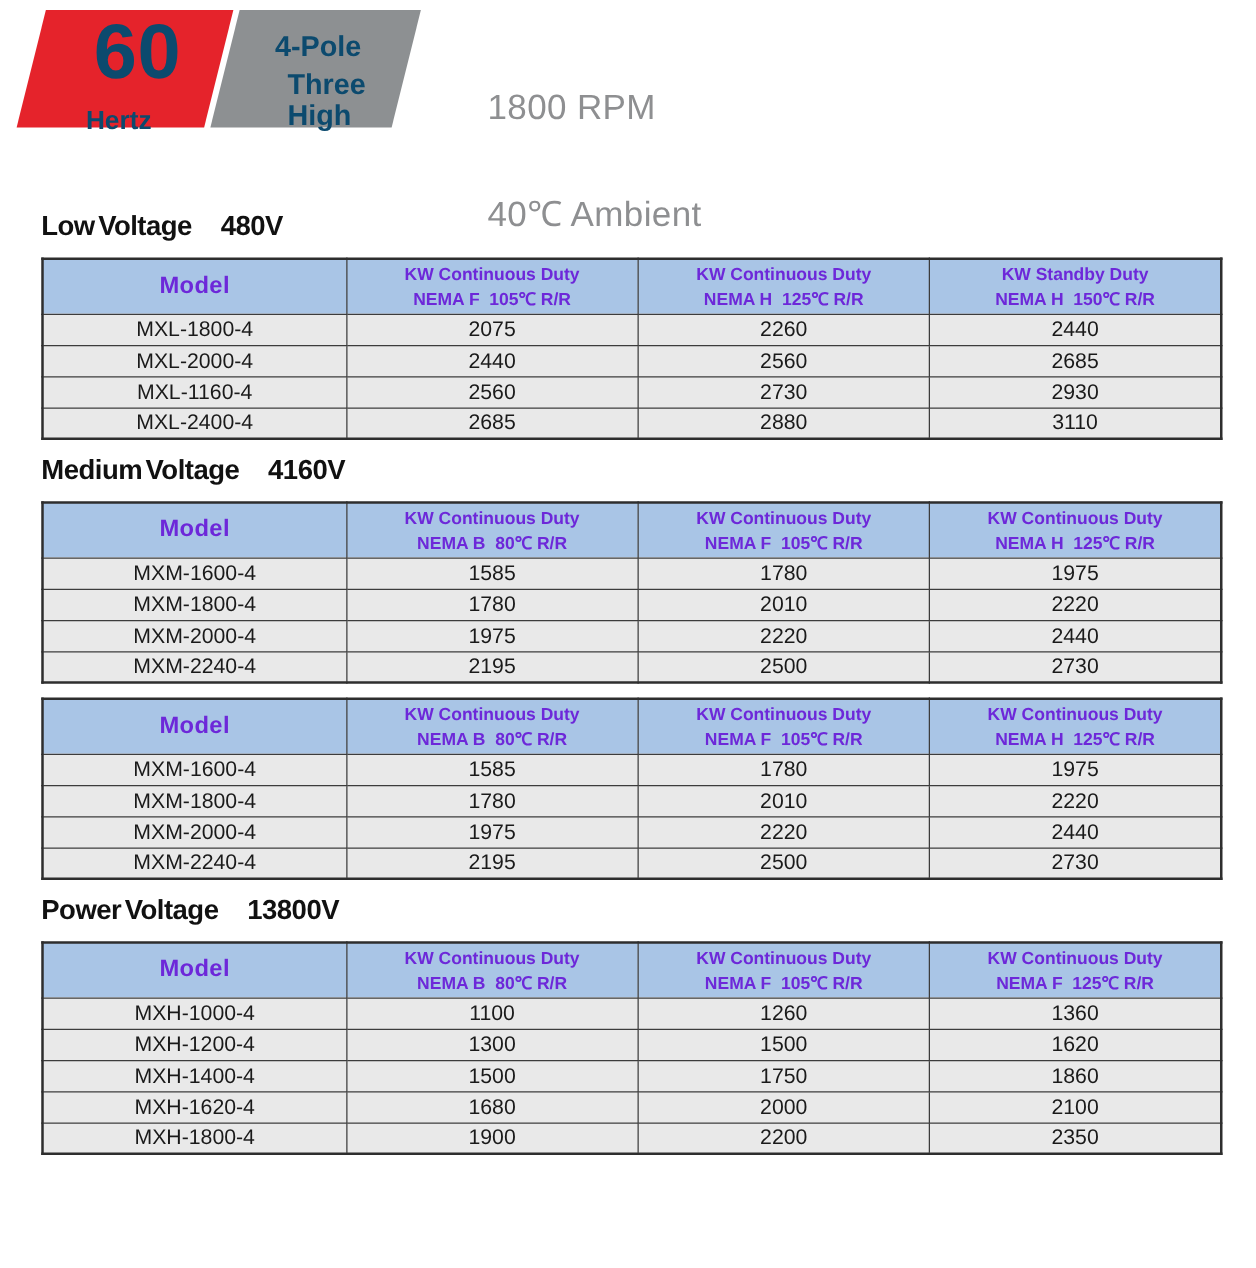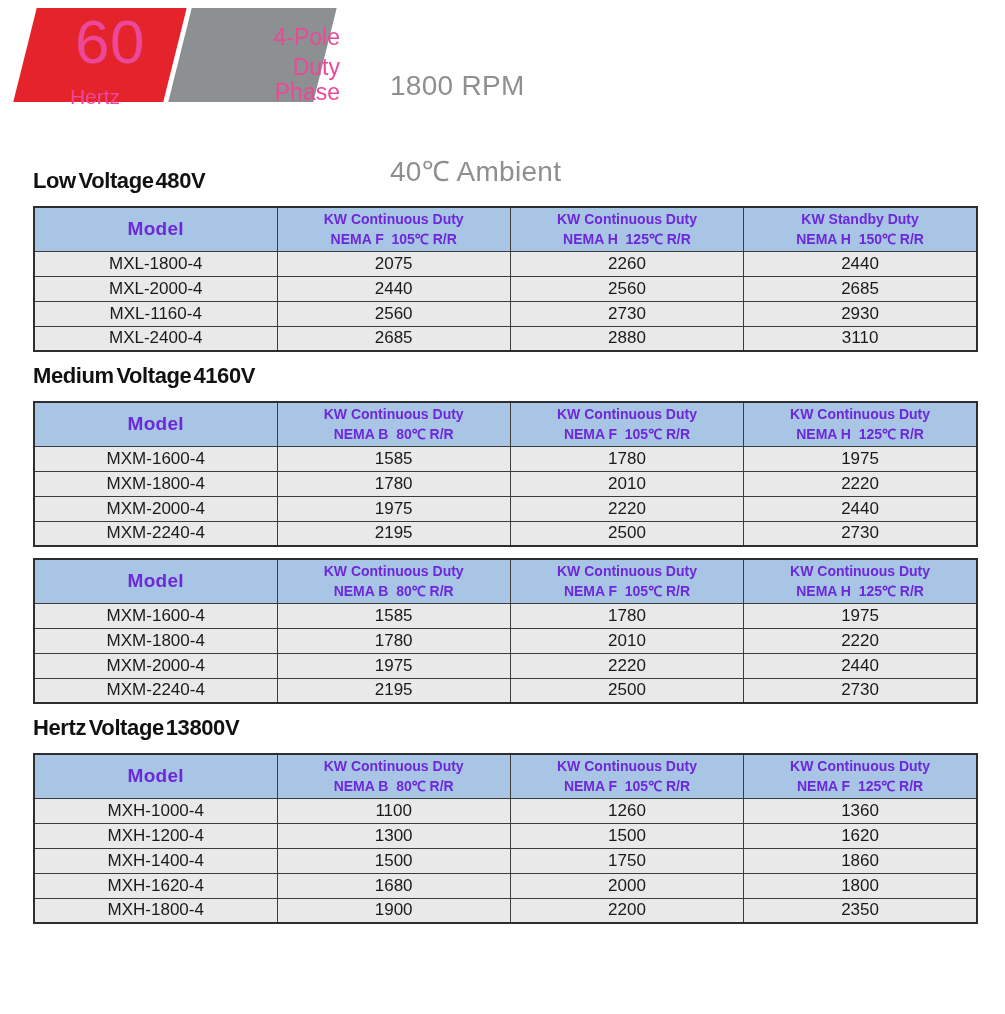--- a/index.html
+++ b/index.html
@@ -4,37 +4,37 @@
 <style>
   * { margin:0; padding:0; box-sizing:border-box; }
   html,body { width:1005px; height:1014px; background:#ffffff;
     font-family:"Liberation Sans", sans-serif; position:relative; overflow:hidden; }
 
   
   .banner { position:absolute; top:0; left:0; width:1005px; height:110px; }
   .badge-bg { position:absolute; transform:skewX(-14deg); }
   .red-bg  { left:25px;  top:8px; width:150px; height:94px; background:var(--banner_red,#e5232b); }
   .gray-bg { left:180px; top:8px; width:145px; height:94px; background:var(--banner_gray,#8d9092); }
-  .badge-text { position:absolute; color:#ec4899; font-weight:normal; }
+  .badge-text { position:absolute; color:#0c4a6e; font-weight:bold; }
   .red-text  { left:25px;  top:8px; width:150px; height:94px; text-align:center; }
   .hertz-value { font-size:62px; line-height:54px; padding-top:7px; padding-left:20px; letter-spacing:0.5px; }
   .hertz-label { font-size:21px; line-height:22px; margin-top:17px; padding-right:10px; }
-  .gray-text { left:180px; top:8px; width:160px; height:94px; font-size:23px; line-height:25px;text-align:right; }
+  .gray-text { left:180px; top:8px; width:160px; height:94px; font-size:23px; line-height:25px; }
   .pole-line1 { padding:17px 0 0 40px; }
   .pole-line2 { padding:5px 0 0 50px; }
   .spec-info { position:absolute; left:390px; top:15px; color:var(--info_text,#8e8f91);
     font-size:28px; line-height:28.5px; white-space:pre-wrap; letter-spacing:0.3px; }
 
   
   .sections { position:absolute; top:168px; left:33px; width:945px; }
   .spec-section { margin-bottom:11px; }
   .section-title { font-size:22px; font-weight:bold; color:#111111; letter-spacing:-0.4px;
     height:27px; margin-bottom:11px; }
   .section-title .title-name { word-spacing:-3px; }
-  .section-title .voltage { margin-left:2px; }
+  .section-title .voltage { margin-left:23px; }
 
   table.spec-table { border-collapse:collapse; table-layout:fixed; width:945px;
     border:2px solid var(--border_dark,#2e2e2e); }
   th, td { border:1.5px solid var(--border_inner,#3c3c3c); }
   th { background:var(--header_bg,#a9c5e6); height:44px; font-weight:bold;
     color:#6d28d9; text-align:center; vertical-align:middle; }
   .hdr-line { font-size:14px; line-height:20px; white-space:pre; }
   .model-line { font-size:19px; line-height:20px; letter-spacing:0.3px; }
   td { background:var(--row_bg,#e9e9e9); height:25px; text-align:center;
     vertical-align:middle; font-size:17px; color:#1a1a1a; }
@@ -46,21 +46,21 @@
   <div class="badge-bg red-bg"></div>
   <div class="badge-bg gray-bg"></div>
 
   <div class="badge-text red-text">
     <div class="hertz-value">60</div>
     <div class="hertz-label">Hertz</div>
   </div>
 
   <div class="badge-text gray-text">
     <div class="pole-line1">4-Pole</div>
-    <div class="pole-line2">Duty Phase</div>
+    <div class="pole-line2">Three High</div>
   </div>
 
   <div class="spec-info">
     <div>1800 RPM</div>
     <div>40℃ Ambient</div>
   </div>
 </header>
 
 <main class="sections">
     <section class="spec-section">
@@ -224,21 +224,21 @@
           <tr>
             <td>MXM-2240-4</td>
             <td>2195</td>
             <td>2500</td>
             <td>2730</td>
           </tr>
         </tbody>
       </table>
     </section>
     <section class="spec-section">
-      <h2 class="section-title"><span class="title-name">Hertz Voltage</span><span class="voltage">13800V</span></h2>
+      <h2 class="section-title"><span class="title-name">Power Voltage</span><span class="voltage">13800V</span></h2>
       <table class="spec-table">
         <colgroup>
           <col style="width: 243px;">
           <col>
           <col>
           <col>
         </colgroup>
         <thead>
           <tr>
             <th>
@@ -274,21 +274,21 @@
           <tr>
             <td>MXH-1400-4</td>
             <td>1500</td>
             <td>1750</td>
             <td>1860</td>
           </tr>
           <tr>
             <td>MXH-1620-4</td>
             <td>1680</td>
             <td>2000</td>
-            <td>1800</td>
+            <td>2100</td>
           </tr>
           <tr>
             <td>MXH-1800-4</td>
             <td>1900</td>
             <td>2200</td>
             <td>2350</td>
           </tr>
         </tbody>
       </table>
     </section>

